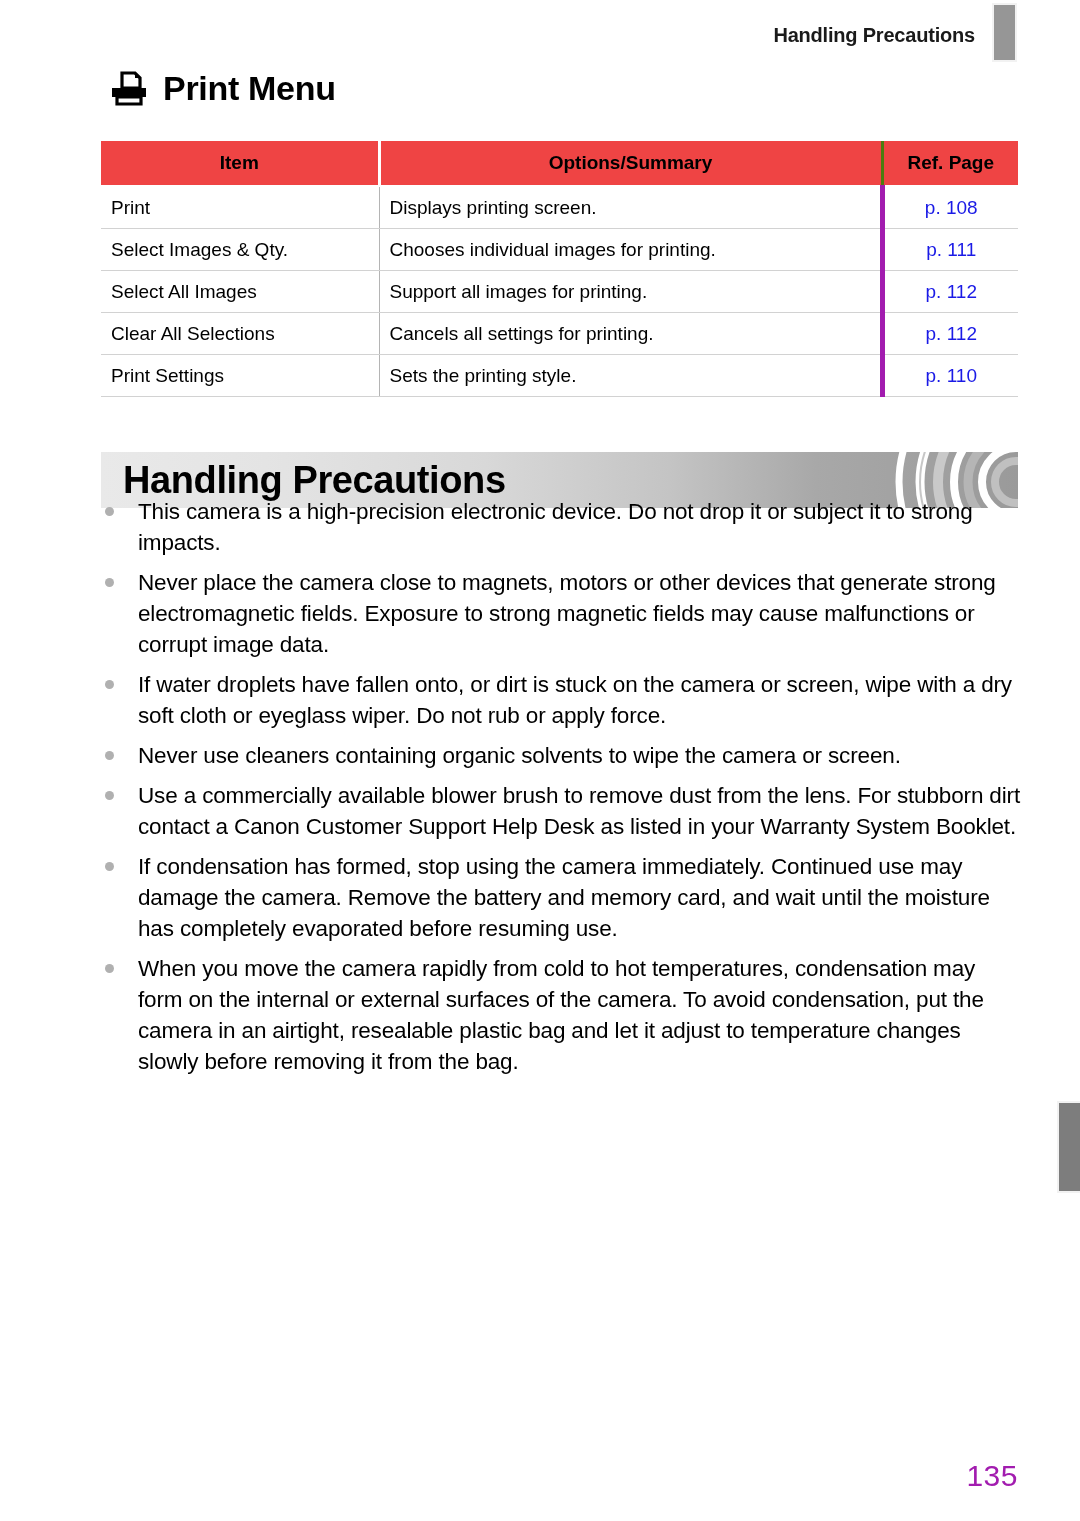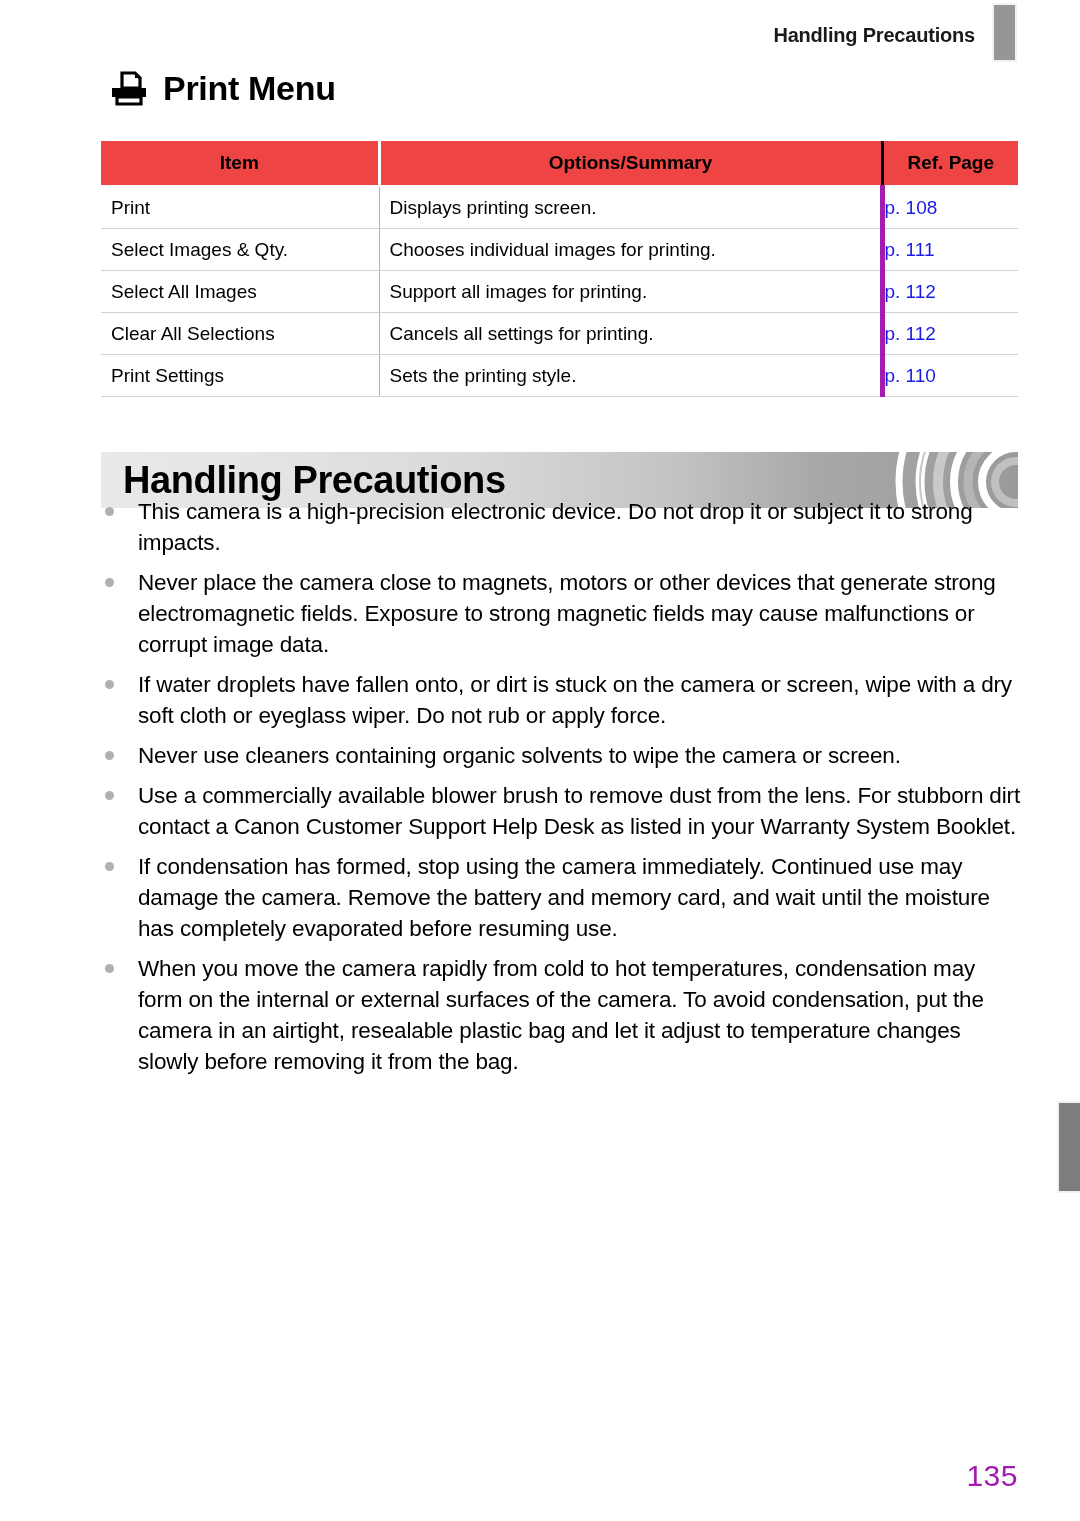--- a/index.html
+++ b/index.html
@@ -96,38 +96,39 @@
     font-weight: bold;
     font-size: 19px;
     height: 44px;
     text-align: center;
     border-bottom: 2px solid #ffffff;
   }
   .menu-table thead th.col-item {
     border-right: 3px solid #ffffff;
   }
   .menu-table thead th.col-ref {
-    border-left: 3px solid #000000;
+    border-left: 3px solid #4d7c0f;
   }
   .menu-table tbody td {
     height: 41px;
     border-bottom: 1px solid #d2d2d2;
   }
   .menu-table tbody tr:last-child td {
     border-bottom: 1px solid #d2d2d2;
   }
   .menu-table tbody td.col-item {
     padding-left: 10px;
     border-right: 1px solid #b4b4b4;
   }
   .menu-table tbody td.col-opt {
     padding-left: 10px;
     border-right: 5px solid #a21caf;
   }
   .menu-table tbody td.col-ref {
+    text-align: center;
     color: #1a1ae6;
     margin-left: 15px;
   }
   col.w-item  { width: 278px; }
   col.w-opt   { width: 503px; }
   col.w-ref   { width: 136px; }
 
   
   .chapter-banner {
     position: absolute;

